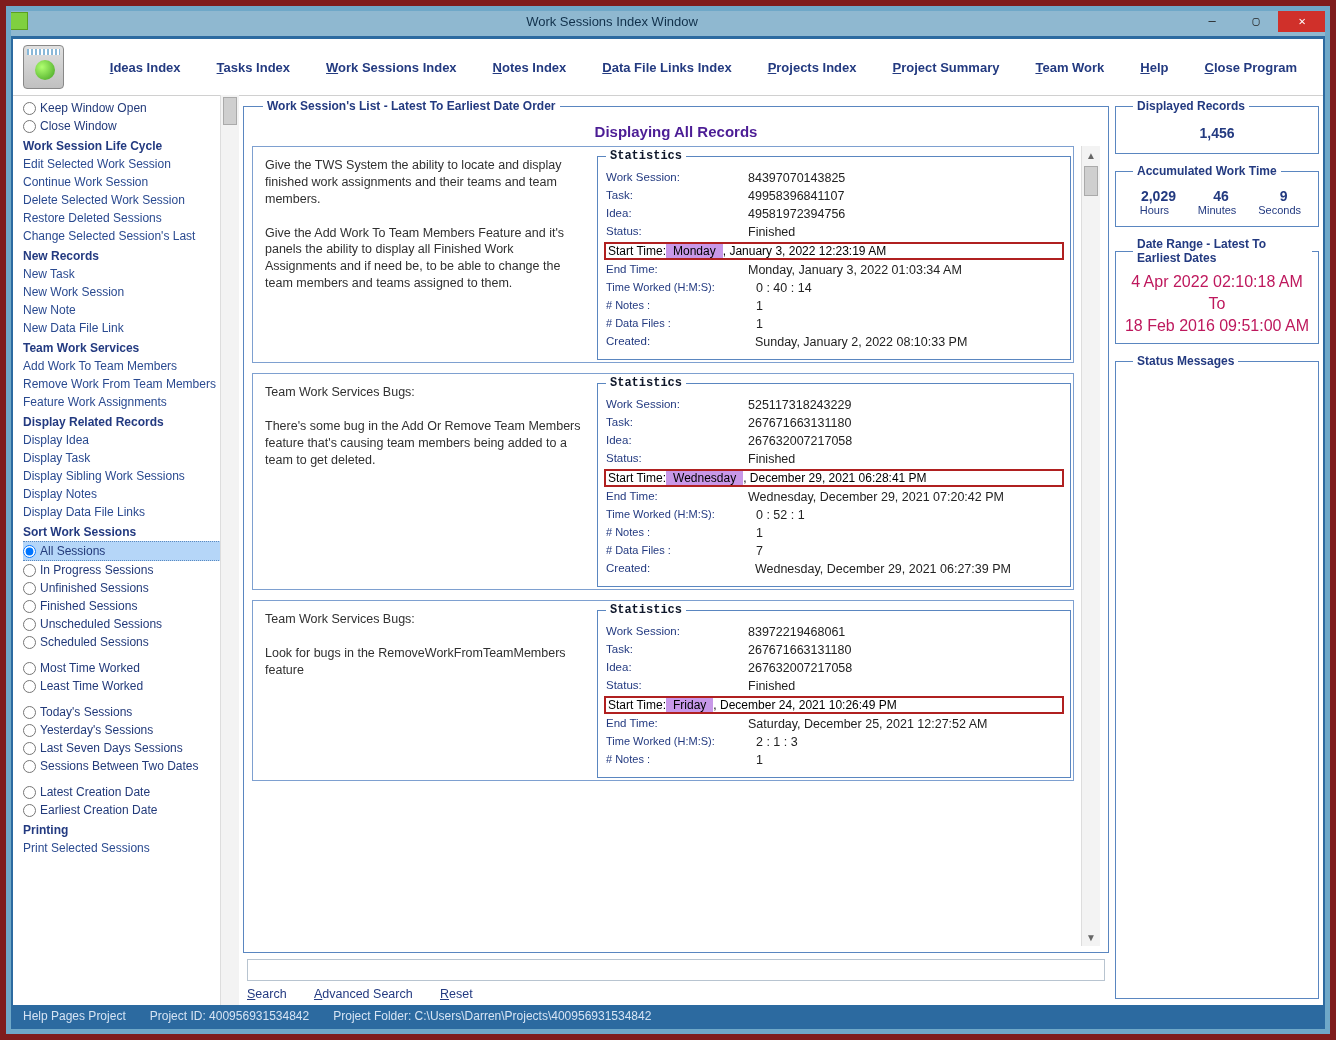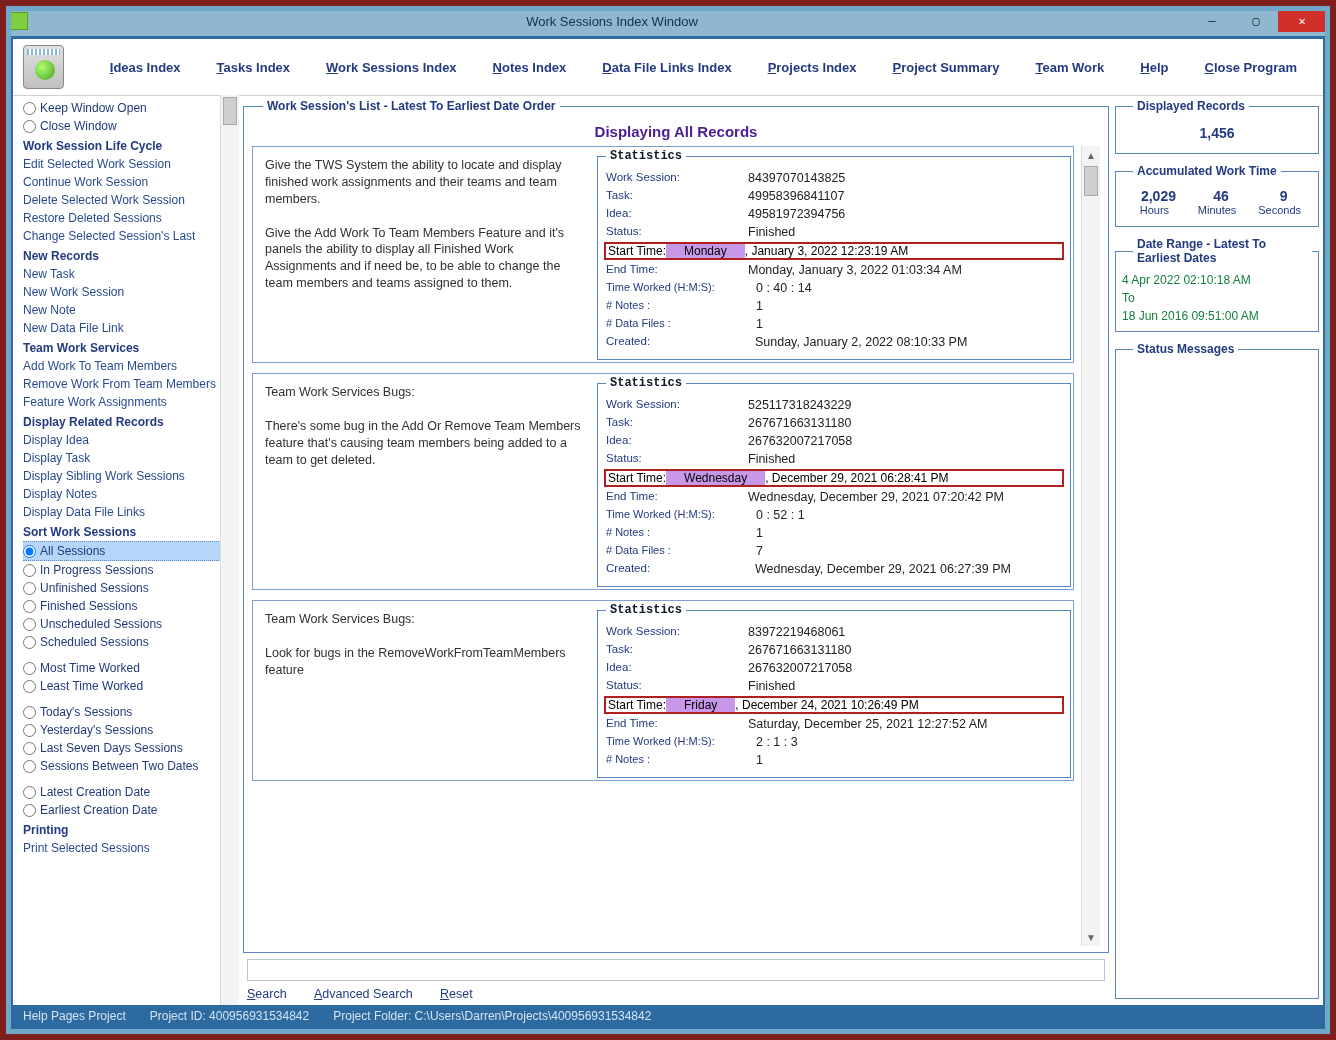--- a/index.html
+++ b/index.html
@@ -39,28 +39,28 @@
 .session { border:1px solid #7ea0d0; margin:0 22px 10px 0; padding:0; display:flex; }
 .desc { width:320px; padding:10px 12px; color:#303030; font-size:12.5px; line-height:1.35; }
 fieldset.stats { flex:1; border:1px solid #5a86c0; margin:2px 2px 2px 0; padding:6px 8px 8px 8px; font-size:12px; }
 fieldset.stats legend { color:#0f172a; font-weight:700; font-size:12px; padding:0 4px;font-family:Liberation Mono, monospace; }
 .row { display:flex; align-items:flex-start; padding:2px 0;gap:40px; }
 .row .lab { width:96px; padding-right:6px; color:#233a80; font-size:11.5px; white-space:nowrap; }
 .row.sm .lab { width:96px; font-size:11px; }
 .row .dataval { color:#222; font-size:12.5px; }
 .row .num { padding-left:8px; }
 .hl-row { border:2px solid #b02020; margin:1px -2px; padding:0 2px; display:flex; align-items:center; }
-.hlw { background:#c898e8; padding:0 18px; }
+.hlw { background:#c898e8; padding:0 7px; }
 .right-col { width:204px; display:flex; flex-direction:column; gap:4px; }
 .right-col fieldset.box { padding:6px 6px; }
 .big { text-align:center; color:#233a80; font-size:14px; font-weight:600; padding:6px 0; }
 .acc { display:flex; justify-content:space-around; text-align:center; color:#233a80; padding:4px 0; }
 .acc .n { font-size:14px; font-weight:600;margin-left:8px; }
 .acc .l { font-size:11px; }
-.dr { color:#15803d; font-size:12px; padding:2px 0; }
+.dr { text-align:center; color:#be185d; font-size:16px; padding:2px 0; }
 .searchbar { padding:0 4px 2px 4px; }
 .searchbar input { width:100%; box-sizing:border-box; height:22px; border:1px solid #b8c4d0; padding:2px 6px; font-size:12px; }
 .search-links { padding:4px 4px; }
 .search-links a { color:#233a80; font-size:12.5px; text-decoration:none; margin-right:24px; }
 .search-links a .u { text-decoration:underline; }
 .statusbar { position:absolute; left:0; right:0; bottom:0; height:22px; background:#2c6aa0; color:#d6e4f4; display:flex; align-items:center; padding:0 10px; font-size:12px; }
 .statusbar span { margin-right:24px; }
 </style>
 </head>
 <body>
@@ -332,21 +332,21 @@
           <div>
                   <div class="n">9</div>
                   <div class="l">Seconds</div>
                 </div>
         </div>
       </fieldset>
       <fieldset class="box">
               <legend>Date Range - Latest To Earliest Dates</legend>
         <div class="dr">4 Apr 2022  02:10:18 AM</div>
         <div class="dr">To</div>
-        <div class="dr">18 Jun 2016  09:51:00 AM</div>
+        <div class="dr">18 Feb 2016  09:51:00 AM</div>
       </fieldset>
       <fieldset class="box" style="flex:1">
               <legend>Status Messages</legend>
             </fieldset>
     </div>
    </div>
   </div>
 
   <div class="statusbar">
     <span>Help Pages Project</span>

